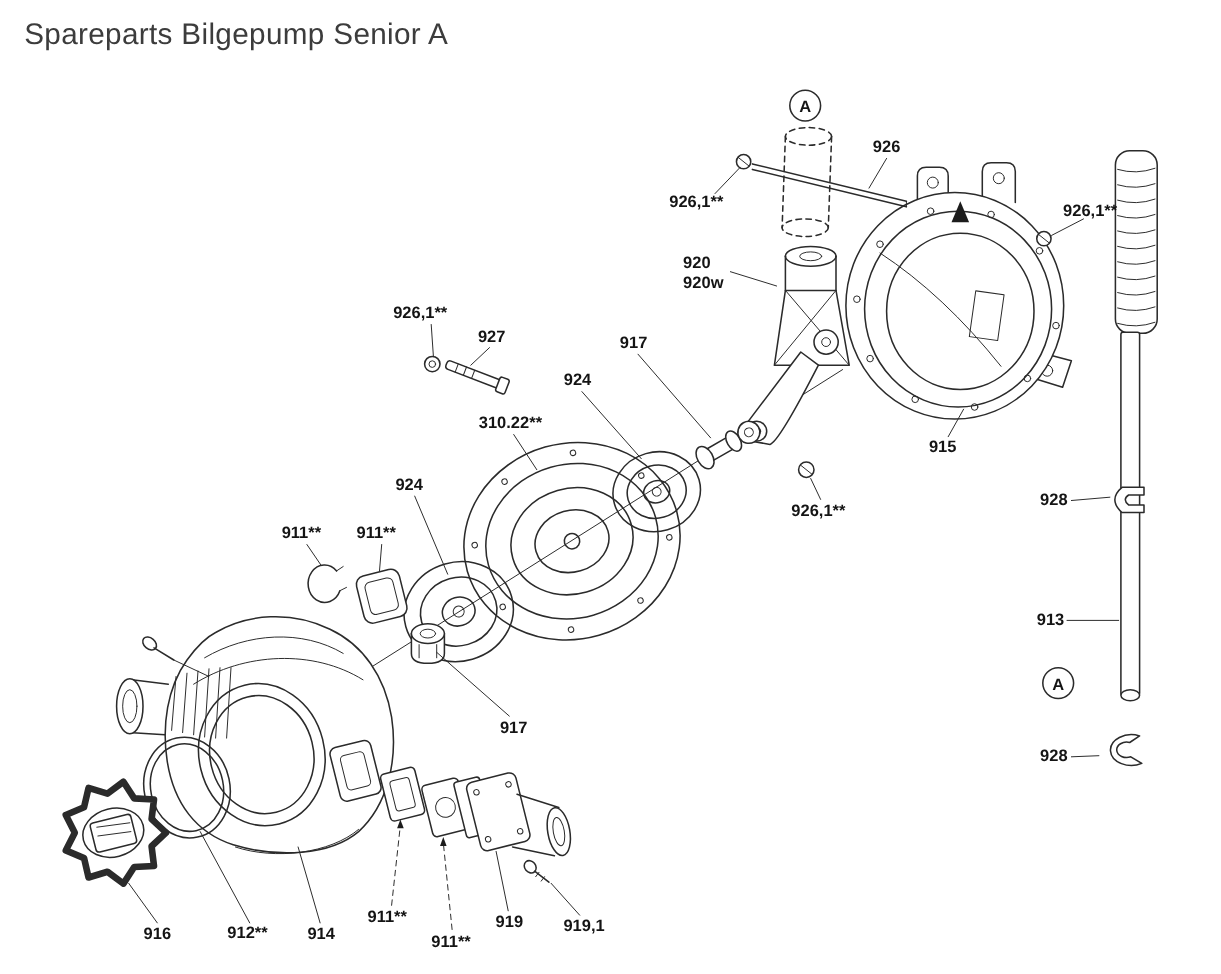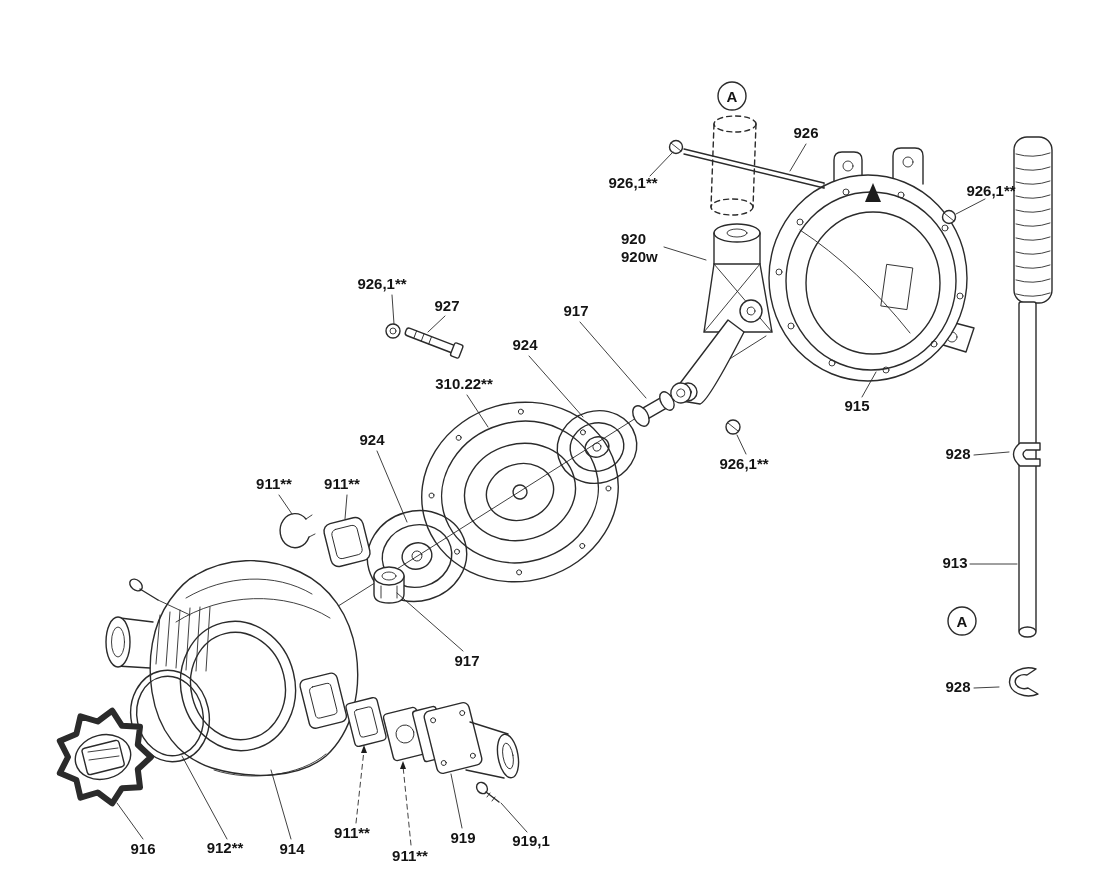--- a/index.html
+++ b/index.html
@@ -12,20 +12,21 @@
   .sf{fill:#ffffff;stroke:#2b2b2b;stroke-width:1.4;stroke-linecap:round;stroke-linejoin:round;}
   .t{stroke-width:0.9;}
   .dash{stroke-dasharray:5 4;}
   .lbl{font-family:"Liberation Sans",sans-serif;font-size:15px;font-weight:700;fill:#141414;}
   .blk{fill:#1c1c1c;stroke:none;}
 </style>
 </head>
 <body>
 
 <div class="page">
+  <div class="title">Spareparts Bilgepump Senior A</div>
 
   <svg width="1110" height="885" viewBox="0 0 1110 885">
 
     <line class="s t" x1="305" y1="627" x2="766" y2="336"></line>
 
     <g>
       <circle class="s" cx="732" cy="96" r="14"></circle>
       <text class="lbl" x="732" y="102" text-anchor="middle">A</text>
     </g>
 

